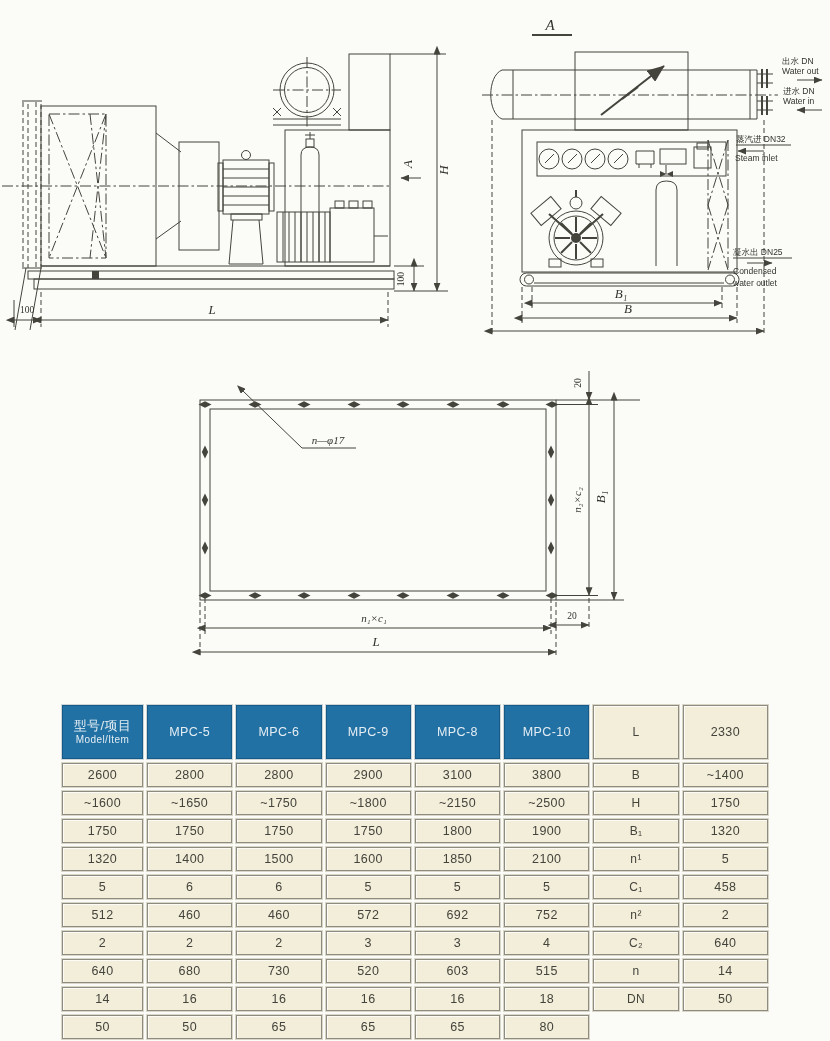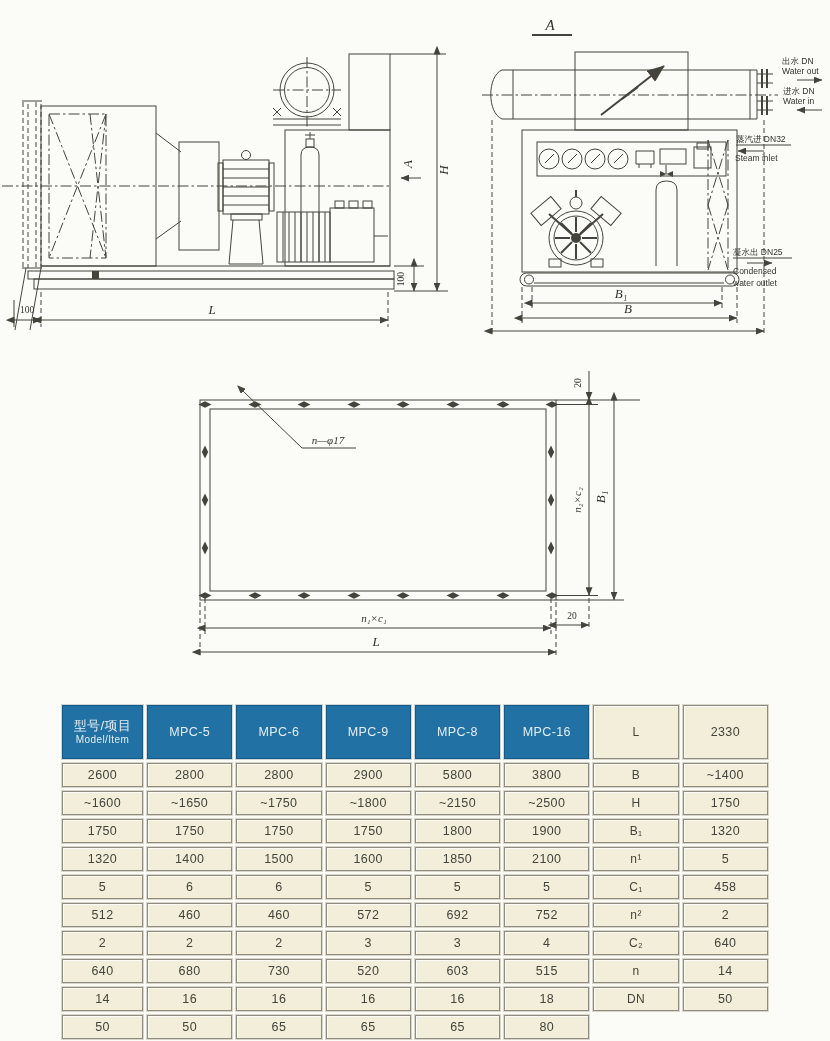--- a/index.html
+++ b/index.html
@@ -370,28 +370,28 @@
 
 <div class="spec-table" id="spec-table">
       <div class="cell head corner">
         <div class="cn">型号/项目</div>
         <div class="en">Model/Item</div>
       </div>
       <div class="cell head">MPC-5</div>
       <div class="cell head">MPC-6</div>
       <div class="cell head">MPC-9</div>
       <div class="cell head">MPC-8</div>
-      <div class="cell head">MPC-16</div>
+      <div class="cell head">MPC-10</div>
       <div class="cell lab">L</div>
       <div class="cell val">2330</div>
       <div class="cell val">2600</div>
       <div class="cell val">2800</div>
       <div class="cell val">2800</div>
       <div class="cell val">2900</div>
-      <div class="cell val">5800</div>
+      <div class="cell val">3100</div>
       <div class="cell val">3800</div>
       <div class="cell lab">B</div>
       <div class="cell val">~1400</div>
       <div class="cell val">~1600</div>
       <div class="cell val">~1650</div>
       <div class="cell val">~1750</div>
       <div class="cell val">~1800</div>
       <div class="cell val">~2150</div>
       <div class="cell val">~2500</div>
       <div class="cell lab">H</div>

